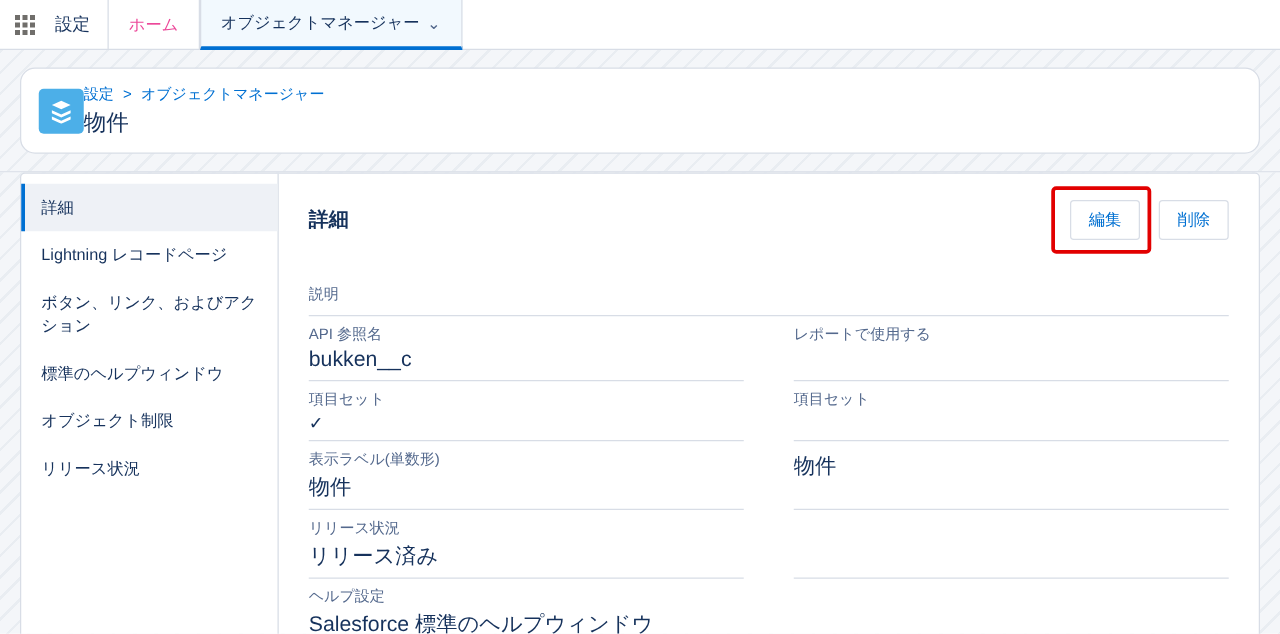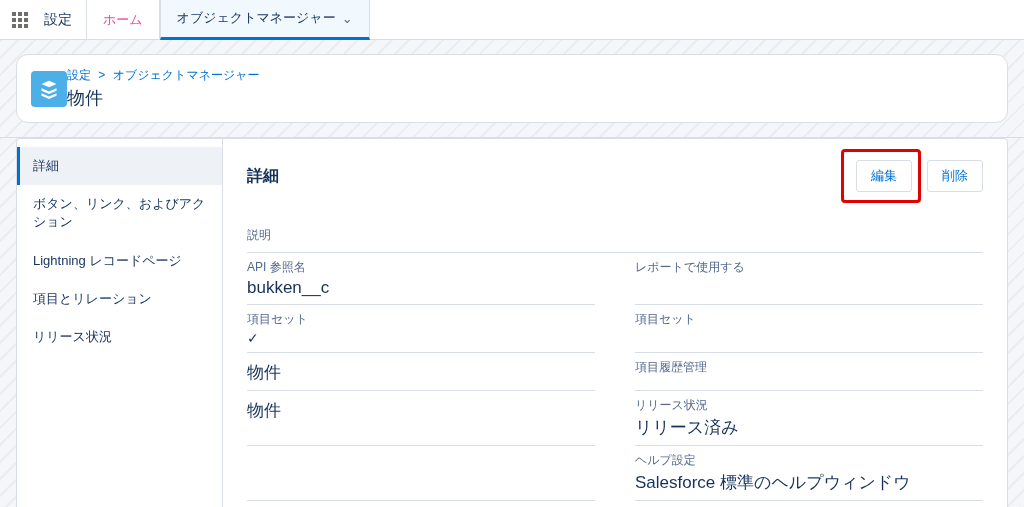--- a/index.html
+++ b/index.html
@@ -212,23 +212,24 @@
       <div class="page-title">物件</div>
     </div>
   </div>
 </div>
 
 <div class="body-wrap">
   <div class="content-card">
 
     <div class="sidebar">
       <div class="sidebar-item active"><span>詳細</span></div>
+      <div class="sidebar-item"><span>Lightning レコードページ</span></div>
       <div class="sidebar-item"><span>ボタン、リンク、およびアクション</span></div>
-      <div class="sidebar-item"><span>Lightning レコードページ</span></div>
-      <div class="sidebar-item"><span>項目とリレーション</span></div>
+      <div class="sidebar-item"><span>標準のヘルプウィンドウ</span></div>
+      <div class="sidebar-item"><span>オブジェクト制限</span></div>
       <div class="sidebar-item"><span>リリース状況</span></div>
 
     </div>
 
     <div class="main">
       <div class="main-header">
         <div class="main-title">詳細</div>
         <div class="btn-row">
           <div class="edit-highlight">
             <button class="btn">編集</button>
@@ -253,24 +254,22 @@
 
         <div class="field">
           <div class="field-label">項目セット</div>
           <div class="field-value check">✓</div>
         </div>
         <div class="field">
           <div class="field-label">項目セット</div>
         </div>
 
         <div class="field">
+          <div class="field-label">表示ラベル(単数形)</div>
           <div class="field-value">物件</div>
-        </div>
-        <div class="field">
-          <div class="field-label">項目履歴管理</div>
         </div>
 
         <div class="field">
           <div class="field-value">物件</div>
         </div>
         <div class="field">
           <div class="field-label">リリース状況</div>
           <div class="field-value">リリース済み</div>
         </div>
 

